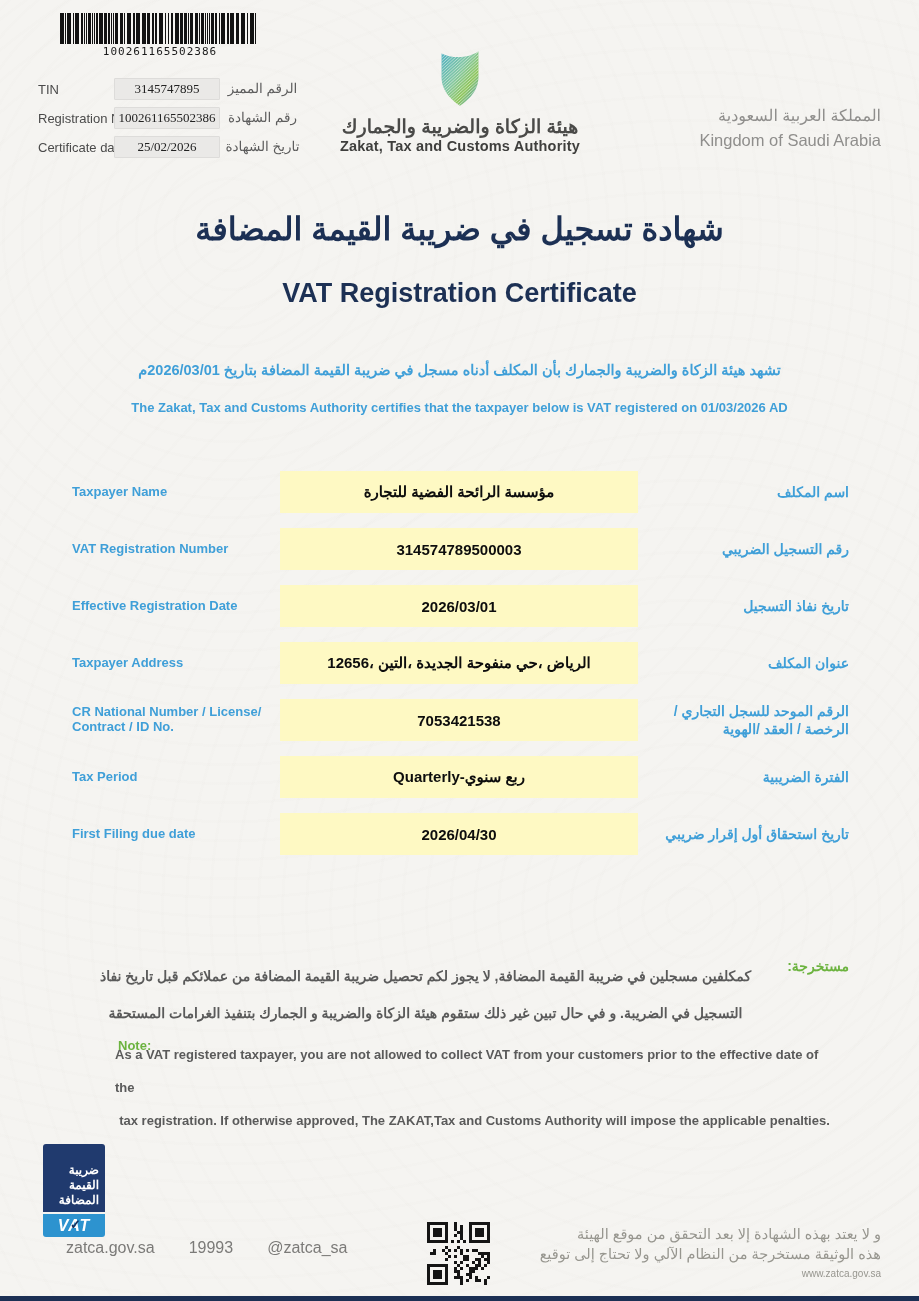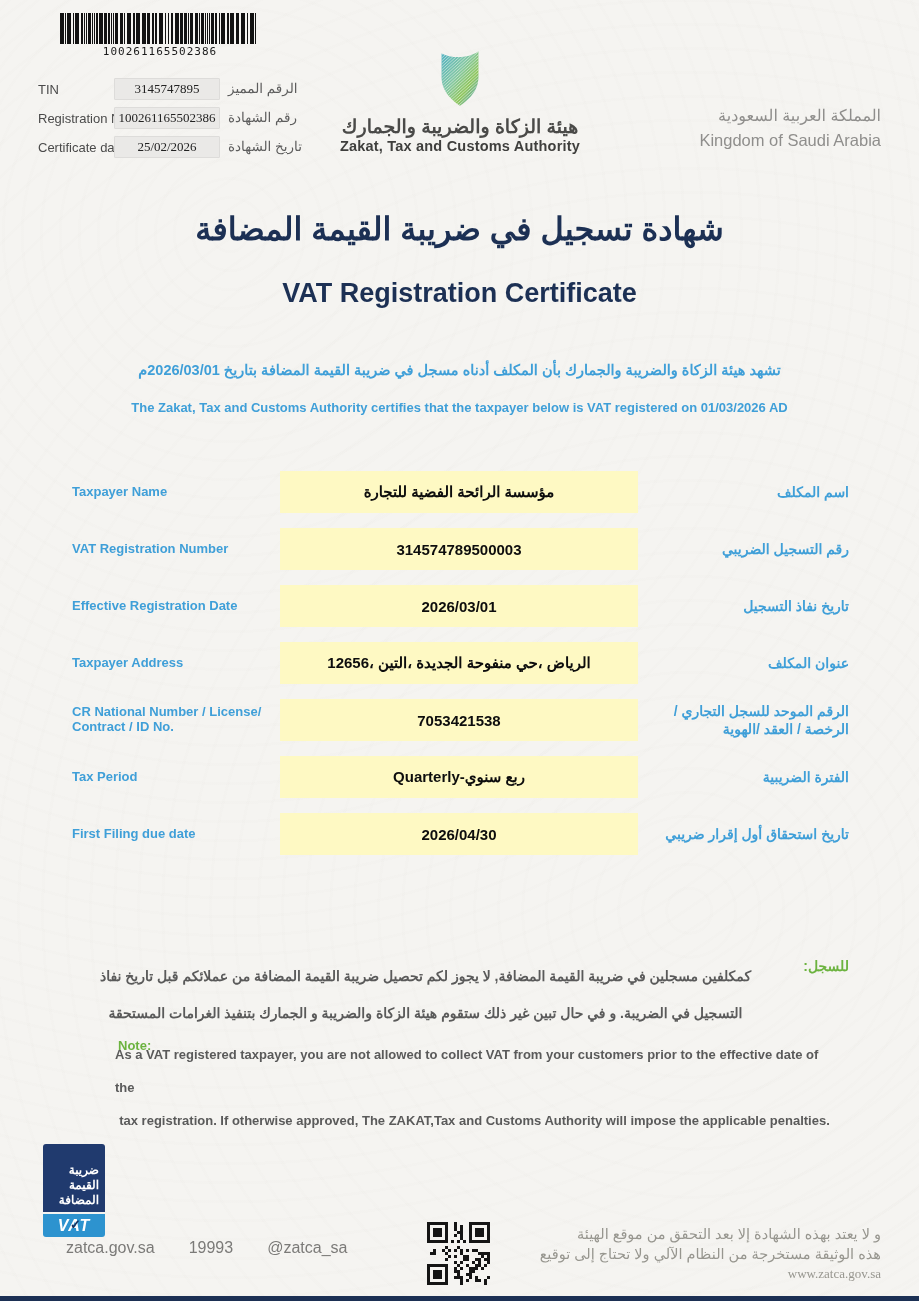--- a/index.html
+++ b/index.html
@@ -19,21 +19,21 @@
   
   .barcode-wrap { position:absolute; left:60px; top:13px; width:200px; text-align:center; }
   .barcode { height:31px; }
   .barcode-num { font-family:"DejaVu Sans Mono", monospace; font-size:11px; color:#1a1a1a; letter-spacing:1px; margin-top:1px; }
 
   .meta-table { position:absolute; left:38px; top:78px; width:275px; }
   .meta-row { position:relative; height:22px; margin-bottom:7px; }
   .meta-label-en { position:absolute; left:0; top:4px; font-size:13px; color:#4a4a4a;text-align:right; }
   .meta-value { position:absolute; left:76px; top:0; width:106px; height:22px; background:#eae9e7; border:1px solid #dddcda; border-radius:1px;
     display:flex; align-items:center; justify-content:center; font-family:"Liberation Serif", serif; font-size:13px; color:#222; }
-  .meta-label-ar { position:absolute; right:0; top:2px; width:85px; text-align:left; direction:rtl; font-size:13.5px; color:#5c5c5c; }
+  .meta-label-ar { position:absolute; right:8px; top:2px; width:85px; text-align:center; direction:rtl; font-size:13.5px; color:#5c5c5c; }
 
   .logo-block { position:absolute; left:330px; top:46px; width:260px; text-align:center; }
   .logo-name-ar { font-size:19px; font-weight:bold; color:#4a4a48; margin-top:3px; }
   .logo-name-en { font-size:14.5px; font-weight:bold; color:#3f3f3d; letter-spacing:.2px; }
 
   .country-block { position:absolute; right:38px; top:106px; text-align:right; color:#8f8e8c; }
   .country-ar { font-size:16px; direction:rtl; }
   .country-en { font-size:16.5px; margin-top:6px;margin-left:15px; }
 
   
@@ -74,21 +74,21 @@
   .vat-logo-top { background:#203a6e; border-radius:3px 3px 0 0; padding:19px 6px 4px; text-align:right; direction:rtl; }
   .vat-logo-top div { color:#fff; font-size:12px; font-weight:bold; line-height:15px; }
   .vat-logo-band { position:relative; background:#2d93cf; border-radius:0 0 3px 3px; margin-top:2px; height:23px;
     display:flex; align-items:center; justify-content:center; color:#fff; font-size:16px; font-weight:bold; letter-spacing:1px; font-style:italic; }
   .vat-check { position:absolute; left:27px; top:3px; color:#17305e; font-size:13px; font-weight:bold; font-style:normal; }
 
   .footer-links { position:absolute; left:38px; top:1239px; display:flex; gap:34px; align-items:center;
     font-size:16px; color:#7b7a78;margin-left:28px; }
   .qr-wrap { position:absolute; left:427px; top:1222px; width:63px; height:63px; }
   .disclaimer { position:absolute; right:38px; top:1224px; text-align:right; color:#97968f; font-size:14.5px; line-height:20px; }
-  .disclaimer .url { font-size:13px;font-family:Liberation Serif, serif; }
+  .disclaimer .url { font-size:10px; }
 
   .bottom-bar { position:absolute; left:0; bottom:0; width:100%; height:5px; background:#1c3054; }
 </style>
 </head>
 <body>
 
 <div class="page">
 
   <div class="barcode-wrap">
     <div class="barcode" id="barcode"><svg width="200" height="31">
@@ -237,21 +237,21 @@
       <div class="f-label-ar">الفترة الضريبية</div>
     </div>
 
     <div class="field-row">
       <div class="f-label-en">First Filing due date</div>
       <div class="f-value">2026/04/30</div>
       <div class="f-label-ar">تاريخ استحقاق أول إقرار ضريبي</div>
     </div>
   </div>
 
-  <div class="note-ar-label">للسجل:</div>
+  <div class="note-ar-label">مستخرجة:</div>
   <div class="note-ar-text">
     <div>كمكلفين مسجلين في ضريبة القيمة المضافة, لا يجوز لكم تحصيل ضريبة القيمة المضافة من عملائكم قبل تاريخ نفاذ</div>
     <div>التسجيل في الضريبة. و في حال تبين غير ذلك ستقوم هيئة الزكاة والضريبة و الجمارك بتنفيذ الغرامات المستحقة</div>
   </div>
   <div class="note-en-label">Note:</div>
   <div class="note-en-text">
     <div>As a VAT registered taxpayer, you are not allowed to collect VAT from your customers prior to the effective date of the</div>
     <div class="l2">tax registration. If otherwise approved, The ZAKAT,Tax and Customs Authority will impose the applicable penalties.</div>
   </div>
 

